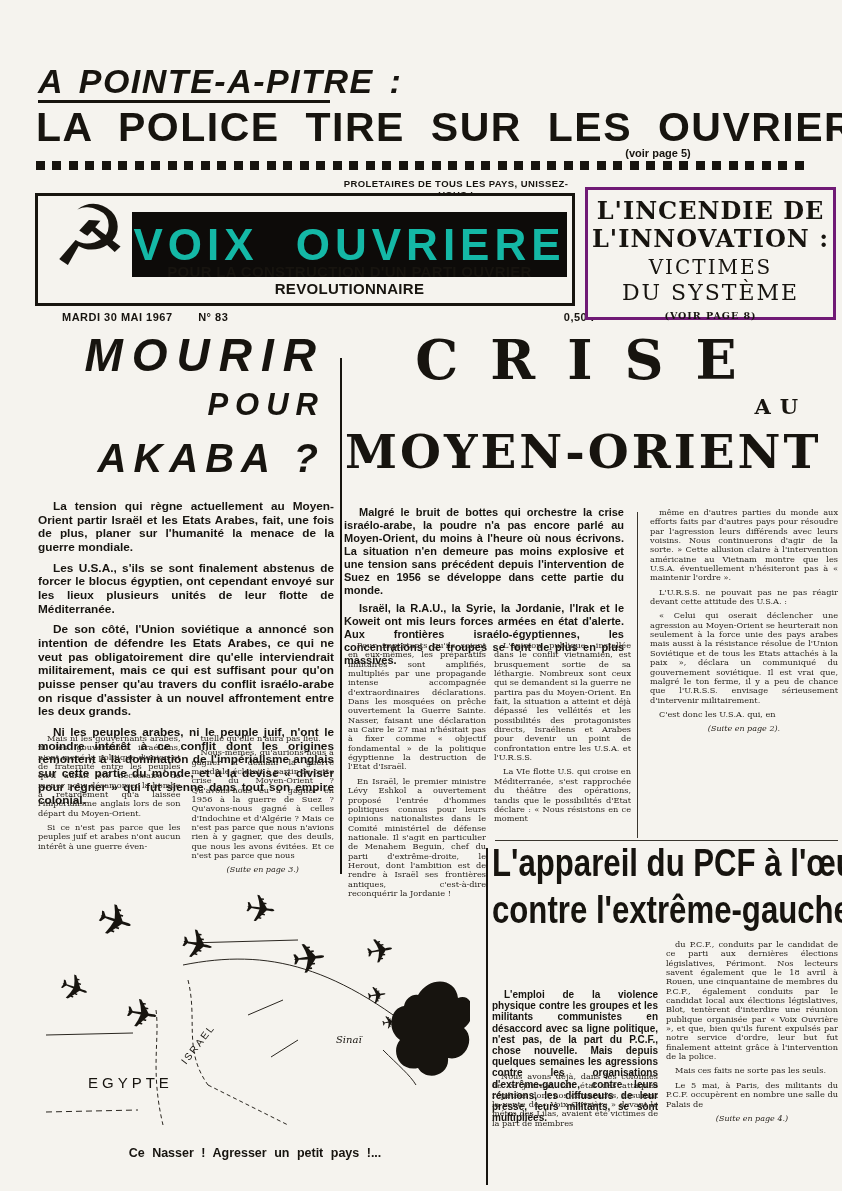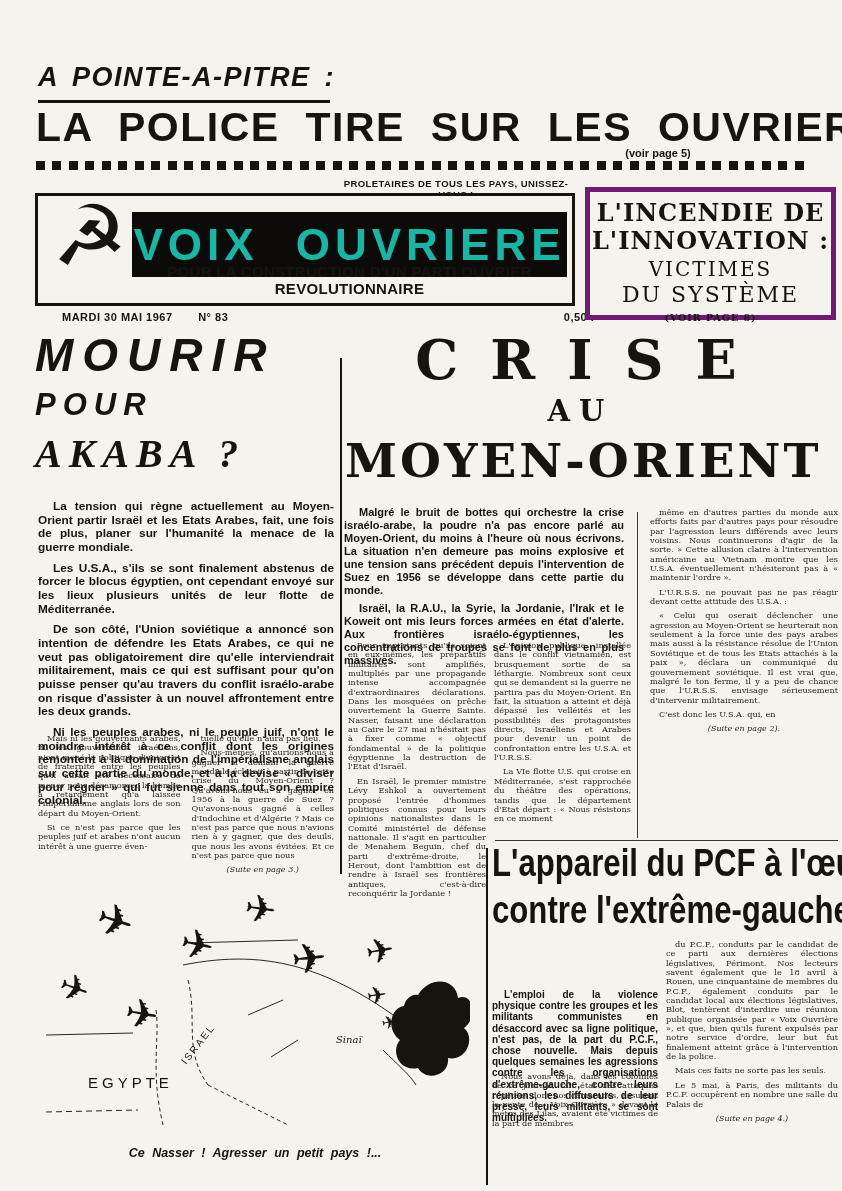--- a/index.html
+++ b/index.html
@@ -3,21 +3,21 @@
 <meta charset="utf-8">
 <style>
   html,body{margin:0;padding:0;background:#d8d5cf;}
   .page{
     position:relative;width:842px;height:1191px;margin:0 auto;
     background:#f5f3ee;color:#17140f;overflow:hidden;
     font-family:"Liberation Sans",sans-serif;
   }
   .abs{position:absolute;}
   
-  .kicker{left:38px;top:62px;font-size:27px;font-weight:bold;font-style:italic;
+  .kicker{left:38px;top:62px;font-size:34px;font-weight:bold;font-style:italic;
     letter-spacing:1.5px;word-spacing:5px;}
   .kicker-rule{left:38px;top:100px;width:292px;height:3px;background:#17140f;}
   .main-headline{left:36px;top:104px;width:776px;font-size:41px;font-weight:bold;
     letter-spacing:1.5px;word-spacing:13px;white-space:nowrap;}
   .voir-page{left:598px;top:147px;width:120px;text-align:center;
     font-size:11px;font-weight:bold;}
   .dotted-rule{left:36px;top:161px;width:774px;height:9px;
     background:repeating-linear-gradient(90deg,#17140f 0 9px,transparent 9px 16.5px);}
   
   .slogan{left:330px;top:178px;width:252px;text-align:center;font-size:9.5px;
@@ -28,55 +28,55 @@
     line-height:1.1;text-align:center;}
   .mast-bar{position:absolute;left:94px;right:5px;top:16px;height:65px;background:#0d0b09;
     color:#14b8a6;display:flex;align-items:center;justify-content:center;
     font-size:44px;font-weight:bold;letter-spacing:5px;word-spacing:20px;}
   .mast-sub{position:absolute;left:94px;right:5px;bottom:6px;text-align:center;
     font-size:15px;font-weight:bold;letter-spacing:.3px;}
   .date-line{left:38px;top:311px;width:536px;display:flex;justify-content:space-between;
     font-size:11px;font-weight:bold;letter-spacing:.5px;padding-left:24px;}
   .date-left span{margin-right:22px;}
   
-  .side-box{left:585px;top:187px;width:251px;height:133px;border:5px solid #701a75;
+  .side-box{left:585px;top:187px;width:251px;height:133px;border:3px solid #701a75;
     box-sizing:border-box;text-align:center;font-family:"DejaVu Serif",serif;
     background:#f5f3ee;padding-top:7px;}
   .side-box .l1,.side-box .l2{font-size:24px;font-weight:bold;letter-spacing:1px;line-height:1.15;}
   .side-box .l3{font-size:20px;letter-spacing:2px;margin-top:3px;}
   .side-box .l4{font-size:22px;letter-spacing:2px;margin-top:1px;}
   .side-box .ref{font-size:9.5px;font-weight:bold;margin-top:5px;letter-spacing:1px;}
   
   .vrule-left{left:340px;top:358px;width:2px;height:516px;background:#17140f;}
   .vrule-mid{left:637px;top:512px;width:1px;height:326px;background:#3a362f;}
   .vrule-pcf{left:486px;top:848px;width:2px;height:337px;background:#17140f;}
   .hrule-pcf{left:495px;top:840px;width:343px;height:1px;background:#3a362f;}
   
-  .akaba-head{left:35px;top:328px;width:300px;text-align:left;font-style:italic;font-weight:bold;}
+  .akaba-head{left:25px;top:328px;width:300px;text-align:right;font-style:italic;font-weight:bold;}
   .akaba-head .t1{font-size:46px;letter-spacing:9px;}
   .akaba-head .t2{font-size:31px;letter-spacing:7px;margin-top:5px;}
-  .akaba-head .t3{font-size:40px;letter-spacing:7px;margin-top:7px;font-family:Liberation Serif, serif;}
+  .akaba-head .t3{font-size:40px;letter-spacing:7px;margin-top:13px;}
   .akaba-lead{left:38px;top:500px;width:296px;font-size:11.8px;font-weight:bold;
     line-height:1.16;text-align:justify;}
   .akaba-lead p{margin:0 0 7px 0;text-indent:15px;}
   .news{font-family:"DejaVu Serif",serif;font-size:8.2px;line-height:1.14;
     text-align:justify;color:#241f19;}
   .news p{margin:0 0 5px 0;text-indent:9px;}
   .akaba-cols{left:38px;top:734px;width:296px;display:flex;gap:11px;}
   .akaba-cols .col{width:143px;}
   .suite{font-style:italic;text-align:center;text-indent:0!important;font-size:8px;}
   
   .cartoon{left:38px;top:880px;width:432px;height:262px;}
   .cartoon-caption{left:60px;top:1146px;width:390px;text-align:center;
-    font-size:12.5px;font-weight:bold;word-spacing:4px;font-style:italic;}
+    font-size:12.5px;font-weight:bold;word-spacing:4px;}
   
   .crise-head{left:345px;top:328px;width:462px;text-align:center;
     font-family:"DejaVu Serif",serif;font-weight:bold;}
   .crise-head .t1{font-size:54px;letter-spacing:32px;padding-left:32px;}
-  .crise-head .t2{font-size:29px;letter-spacing:9px;padding-left:9px;margin-top:2px;}
+  .crise-head .t2{font-size:21px;letter-spacing:9px;padding-left:9px;margin-top:2px;text-align:right;}
   .crise-head .t3{font-size:47px;letter-spacing:3px;margin-top:5px;white-space:nowrap;}
   .crise-lead{left:344px;top:506px;width:280px;font-size:11px;font-weight:bold;
     line-height:1.18;text-align:justify;}
   .crise-lead p{margin:0 0 5px 0;text-indent:15px;}
   .crise-colA{left:348px;top:641px;width:138px;}
   .crise-colB{left:494px;top:641px;width:137px;}
   .crise-colC{left:650px;top:508px;width:188px;}
   
   .pcf-head{left:492px;top:844px;width:350px;font-weight:bold;line-height:1.0;}
   .pcf-head div{font-size:38px;transform:scaleX(.82);transform-origin:left;
@@ -196,21 +196,21 @@
   <div class="abs crise-lead">
     <p>Malgré le bruit de bottes qui orchestre la crise israélo-arabe, la poudre n'a pas encore parlé au Moyen-Orient, du moins à l'heure où nous écrivons. La situation n'en demeure pas moins explosive et une tension sans précédent depuis l'intervention de Suez en 1956 se développe dans cette partie du monde.</p>
     <p>Israël, la R.A.U., la Syrie, la Jordanie, l'Irak et le Koweit ont mis leurs forces armées en état d'alerte. Aux frontières israélo-égyptiennes, les concentrations de troupes se font de plus en plus massives.</p>
   </div>
   <div class="abs crise-colA news">
     <p>Pour importants qu'ils soient en eux-mêmes, les préparatifs militaires sont amplifiés, multipliés par une propagande intense accompagnée d'extraordinaires déclarations. Dans les mosquées on prêche ouvertement la Guerre Sainte. Nasser, faisant une déclaration au Caire le 27 mai n'hésitait pas à fixer comme « objectif fondamental » de la politique égyptienne la destruction de l'Etat d'Israël.</p>
     <p>En Israël, le premier ministre Lévy Eshkol a ouvertement proposé l'entrée d'hommes politiques connus pour leurs opinions nationalistes dans le Comité ministériel de défense nationale. Il s'agit en particulier de Menahem Beguin, chef du parti d'extrême-droite, le Herout, dont l'ambition est de rendre à Israël ses frontières antiques, c'est-à-dire reconquérir la Jordanie !</p>
   </div>
   <div class="abs crise-colB news">
     <p>L'opinion publique, installée dans le conflit vietnamien, est brusquement sortie de sa léthargie. Nombreux sont ceux qui se demandent si la guerre ne partira pas du Moyen-Orient. En fait, la situation a atteint et déjà dépassé les velléités et les possibilités des protagonistes directs, Israéliens et Arabes pour devenir un point de confrontation entre les U.S.A. et l'U.R.S.S.</p>
-    <p>La VIe flotte U.S. qui croise en Méditerranée, s'est rapprochée du théâtre des opérations, tandis que le département d'Etat départ : « Nous résistons en ce moment</p>
+    <p>La VIe flotte U.S. qui croise en Méditerranée, s'est rapprochée du théâtre des opérations, tandis que le possibilités d'Etat déclare : « Nous résistons en ce moment</p>
   </div>
   <div class="abs crise-colC news">
     <p>même en d'autres parties du monde aux efforts faits par d'autres pays pour résoudre par l'agression leurs différends avec leurs voisins. Nous continuerons d'agir de la sorte. » Cette allusion claire à l'intervention américaine au Vietnam montre que les U.S.A. éventuellement n'hésiteront pas à « maintenir l'ordre ».</p>
     <p>L'U.R.S.S. ne pouvait pas ne pas réagir devant cette attitude des U.S.A. :</p>
     <p>« Celui qui oserait déclencher une agression au Moyen-Orient se heurterait non seulement à la force unie des pays arabes mais aussi à la résistance résolue de l'Union Soviétique et de tous les Etats attachés à la paix », déclara un communiqué du gouvernement soviétique. Il est vrai que, malgré le ton ferme, il y a peu de chance que l'U.R.S.S. envisage sérieusement d'intervenir militairement.</p>
     <p>C'est donc les U.S.A. qui, en</p>
     <p class="suite">(Suite en page 2).</p>
   </div>
 
   <div class="abs pcf-head">

